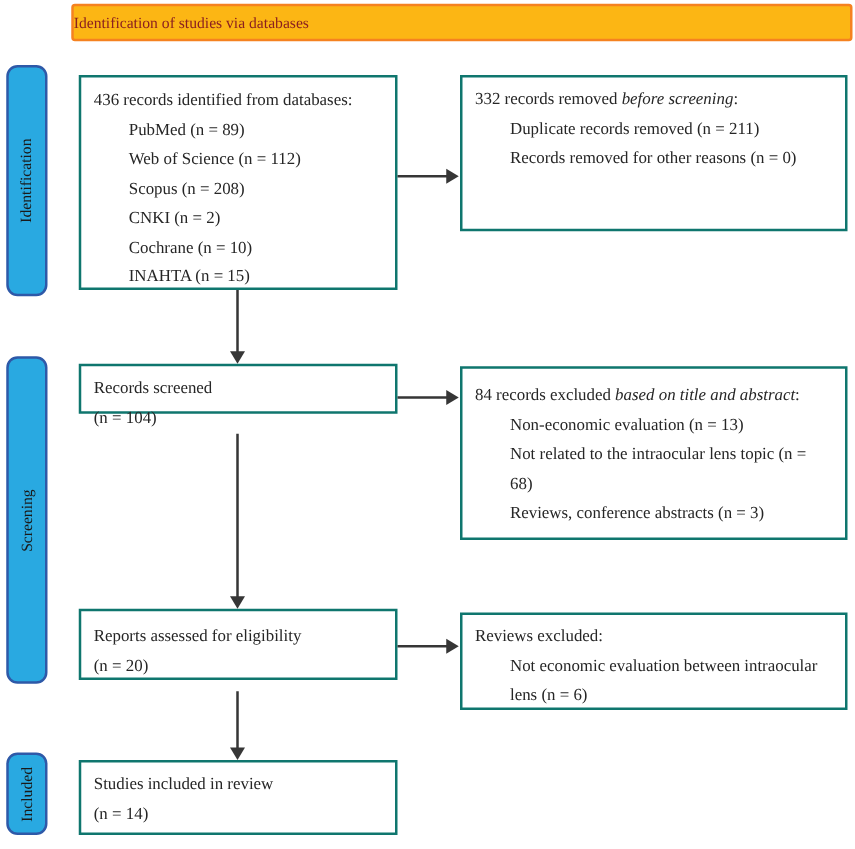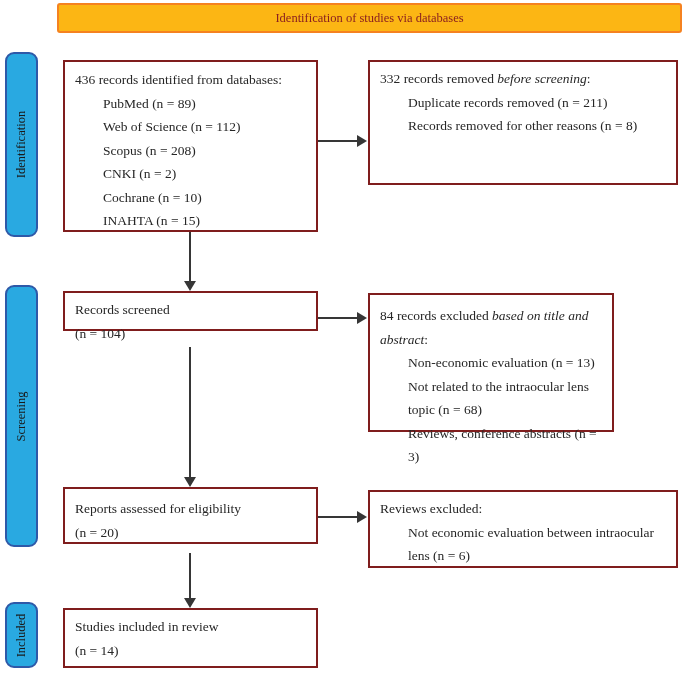--- a/index.html
+++ b/index.html
@@ -19,21 +19,20 @@
   
   .banner {
     position: absolute;
     left: 57px; top: 3px;
     width: 621px; height: 26px;
     background: #FCB614;
     border: 2px solid #F58220;
     border-radius: 3px;
     display: flex;
     align-items: center;
-    justify-content: center;
     font-size: 12.5px;
     color: #8B2020;
   }
   
   .stage {
     position: absolute;
     left: 5px;
     width: 29px;
     background: #29A9E1;
     border: 2px solid #2E59A8;
@@ -48,32 +47,32 @@
     font-size: 12.5px;
     color: #1a1a1a;
   }
   #stage-identification { top: 52px;  height: 181px; }
   #stage-screening      { top: 285px; height: 258px; }
   #stage-included       { top: 602px; height: 62px; }
   
   .fbox {
     position: absolute;
     background: #ffffff;
-    border: 2px solid #7f1d1d;
+    border: 2px solid #0f766e;
     font-size: 13.5px;
     line-height: 23.5px;
     padding: 5px 10px 0 10px;
     box-sizing: border-box;
   }
   .fbox .item { padding-left: 28px; }
   .ital { font-style: italic; }
   #box-identified { left: 63px; top: 60px;  width: 255px; height: 172px; padding-top: 6px; }
   #box-removed    { left: 368px; top: 60px; width: 310px; height: 125px; }
   #box-screened   { left: 63px; top: 291px; width: 255px; height: 40px; }
-  #box-excluded   { left: 368px; top: 293px; width: 246px; height: 139px; padding-top: 9px; }
+  #box-excluded   { left: 368px; top: 293px; width: 310px; height: 139px; padding-top: 9px; }
   #box-assessed   { left: 63px; top: 487px; width: 255px; height: 57px; padding-top: 8px; }
   #box-reports-excluded { left: 368px; top: 490px; width: 310px; height: 78px; }
   #box-included   { left: 63px; top: 608px; width: 255px; height: 60px; }
   
   .hline { position: absolute; height: 2px; background: #363636; }
   .vline { position: absolute; width: 2px; background: #363636; }
   .head-right {
     position: absolute; width: 0; height: 0;
     border-top: 6px solid transparent;
     border-bottom: 6px solid transparent;
@@ -111,21 +110,21 @@
     <div class="item">Web of Science (n = 112)</div>
     <div class="item">Scopus (n = 208)</div>
     <div class="item">CNKI (n = 2)</div>
     <div class="item">Cochrane (n = 10)</div>
     <div class="item">INAHTA (n = 15)</div>
   </div>
 
   <div class="fbox" id="box-removed">
     <div><span>332 records removed </span><span class="ital">before screening</span><span>:</span></div>
     <div class="item">Duplicate records removed (n = 211)</div>
-    <div class="item">Records removed for other reasons (n = 8)</div>
+    <div class="item">Records removed for other reasons (n = 0)</div>
   </div>
 
   <div class="fbox" id="box-screened">
     <div>Records screened</div>
     <div>(n = 104)</div>
   </div>
 
   <div class="fbox" id="box-excluded">
     <div><span>84 records excluded </span><span class="ital">based on title and abstract</span><span>:</span></div>
     <div class="item">Non-economic evaluation (n = 13)</div>

